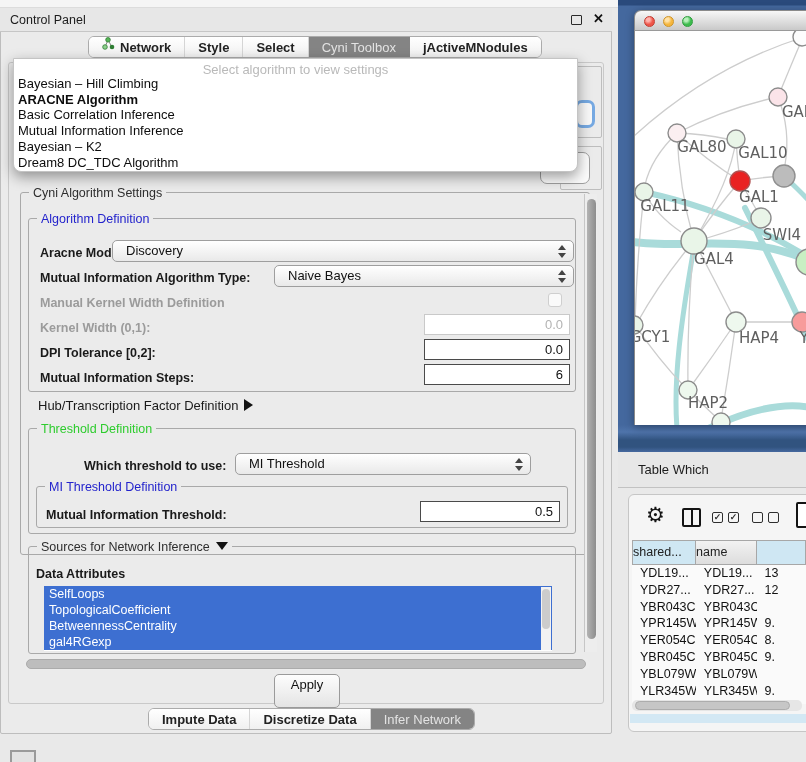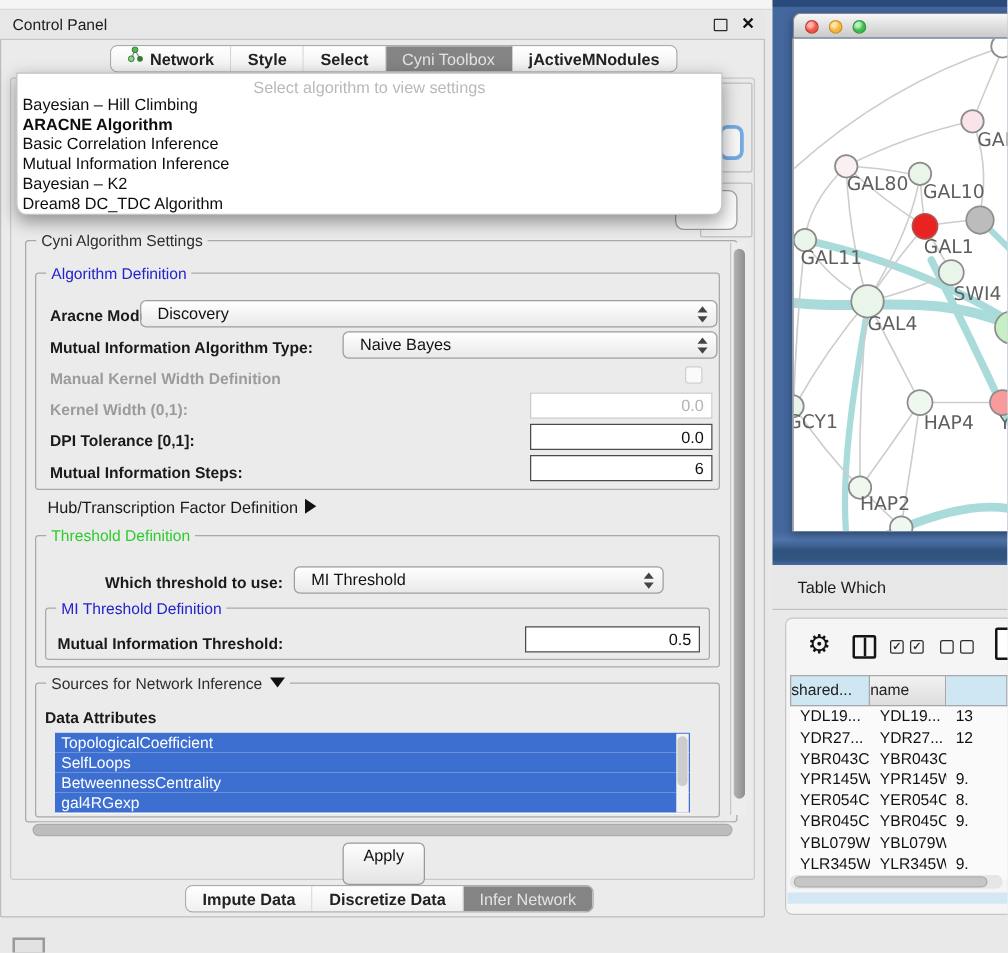--- a/index.html
+++ b/index.html
@@ -155,42 +155,42 @@
     </span>
 </div>
 
 <div class="abs cp-content"></div>
 
 <div class="abs frag-box1"></div>
 <div class="abs frag-focus"></div>
 <div class="abs frag-box2"></div>
 <div class="abs frag-combo"></div>
 
-<div class="abs groupbox" style="left:20px;top:192px;width:570px;height:466px;">
+<div class="abs groupbox" style="left:20px;top:192px;width:570px;height:363px;">
   <span class="gb-title" style="left:8px;">Cyni Algorithm Settings</span>
 </div>
 
 <div class="abs groupbox" style="left:28px;top:218px;width:548px;height:174px;">
   <span class="gb-title blue">Algorithm Definition</span>
 </div>
 <span class="abs lbl b" style="left:40px;top:246px;">Aracne Mode:</span>
 <div class="abs combo" style="left:112px;top:240px;width:462px;">
   <span>Discovery</span>
   <span class="stepper"></span>
 </div>
 <span class="abs lbl b" style="left:40px;top:271px;">Mutual Information Algorithm Type:</span>
 <div class="abs combo" style="left:274px;top:265px;width:300px;">
   <span>Naive Bayes</span>
   <span class="stepper"></span>
 </div>
 <span class="abs lbl b dis" style="left:40px;top:296px;">Manual Kernel Width Definition</span>
 <span class="abs checkbox" style="left:548px;top:293px;"></span>
 <span class="abs lbl b dis" style="left:40px;top:321px;">Kernel Width (0,1):</span>
 <div class="abs field dis" style="left:424px;top:314px;width:146px;">0.0</div>
-<span class="abs lbl b" style="left:40px;top:346px;">DPI Tolerance [0,1]:</span>
+<span class="abs lbl b" style="left:40px;top:346px;">DPI Tolerance [0,2]:</span>
 <div class="abs field" style="left:424px;top:339px;width:146px;">0.0</div>
 <span class="abs lbl b" style="left:40px;top:371px;">Mutual Information Steps:</span>
 <div class="abs field" style="left:424px;top:364px;width:146px;">6</div>
 
 <span class="abs lbl" style="left:38px;top:398px;font-size:13px;"><span>Hub/Transcription Factor Definition</span><span class="tri-right"></span></span>
 
 <div class="abs groupbox" style="left:28px;top:428px;width:548px;height:106px;">
   <span class="gb-title green">Threshold Definition</span>
 </div>
 <span class="abs lbl b" style="left:84px;top:459px;">Which threshold to use:</span>
@@ -202,22 +202,22 @@
   <span class="gb-title blue">MI Threshold Definition</span>
 </div>
 <span class="abs lbl b" style="left:46px;top:508px;">Mutual Information Threshold:</span>
 <div class="abs field" style="left:420px;top:501px;width:140px;">0.5</div>
 
 <div class="abs groupbox" style="left:28px;top:546px;width:548px;height:108px;">
   <span class="gb-title"><span>Sources for Network Inference</span><span class="tri-down"></span></span>
 </div>
 <span class="abs lbl b" style="left:36px;top:567px;">Data Attributes</span>
 <div class="abs attr-list">
+  <div class="attr-item">SelfLoops</div>
   <div class="attr-item">TopologicalCoefficient</div>
-  <div class="attr-item">SelfLoops</div>
   <div class="attr-item">BetweennessCentrality</div>
   <div class="attr-item">gal4RGexp</div>
   <div class="list-vscroll">
       <span class="thumb"></span>
     </div>
 </div>
 
 <div class="abs settings-vscroll">
     <span class="thumb"></span>
   </div>

